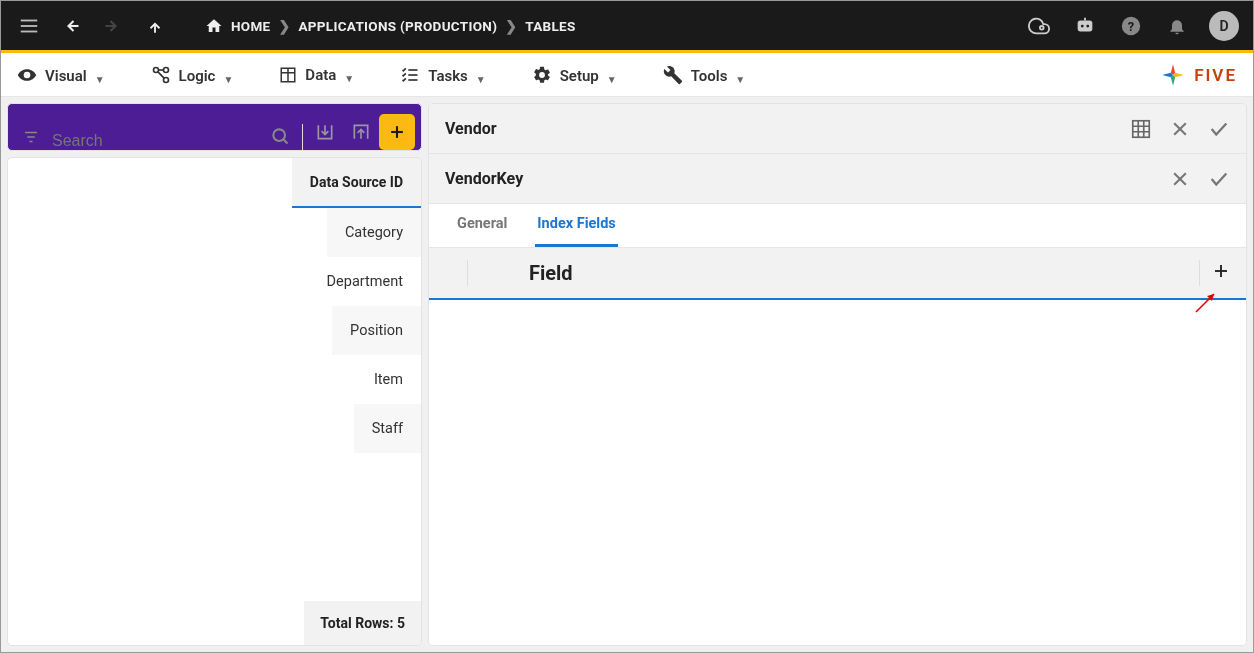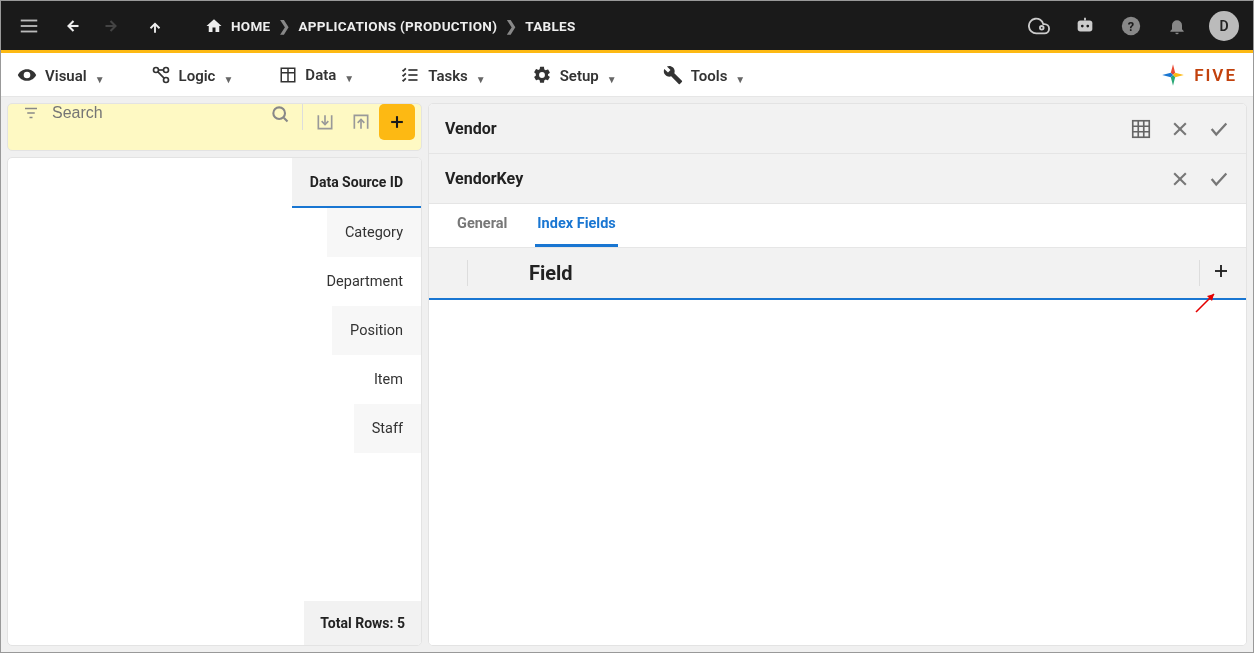--- a/index.html
+++ b/index.html
@@ -44,25 +44,25 @@
   .menubar .menu-item .drop { font-size:10px; color:#666; }
   .brand { margin-left:auto; display:flex; align-items:center; gap:8px; font-size:17px; font-weight:600; letter-spacing:2px; color:#c2410c; }
   .brand svg { width:26px; height:26px; }
 
   
   .content { display:flex; height: calc(653px - 52px - 44px - 2px); background:#f0f0f0; padding:6px; gap:6px; }
 
   
   .left-panel { width:415px; display:flex; flex-direction:column; }
   .search-row {
-    background:#fef9c3;
+    background:#4c1d95;
     border:1px solid #e3e3e3;
     border-radius:5px;
     height:48px;
-    display:flex; align-items:flex-start;
+    display:flex; align-items:flex-end;
     padding:0 6px 0 14px;
     margin-bottom:6px;
   }
   .search-row .filter-ico { color:#777; margin-right:12px; }
   .search-row input { border:none; background:transparent; font-size:16px; color:#888; outline:none; flex:1; }
   .search-row .sicon { color:#777; margin: 0 8px; cursor:pointer; }
   .search-row .divider { width:1px; height:26px; background:#ddd; margin:0 4px; }
   .search-row .sq-btn { width:36px; height:36px; border-radius:5px; display:flex; align-items:center; justify-content:center; color:#888; cursor:pointer; }
   .search-row .add-btn { background:#fdb913; color:#1a1a1a; }
 

